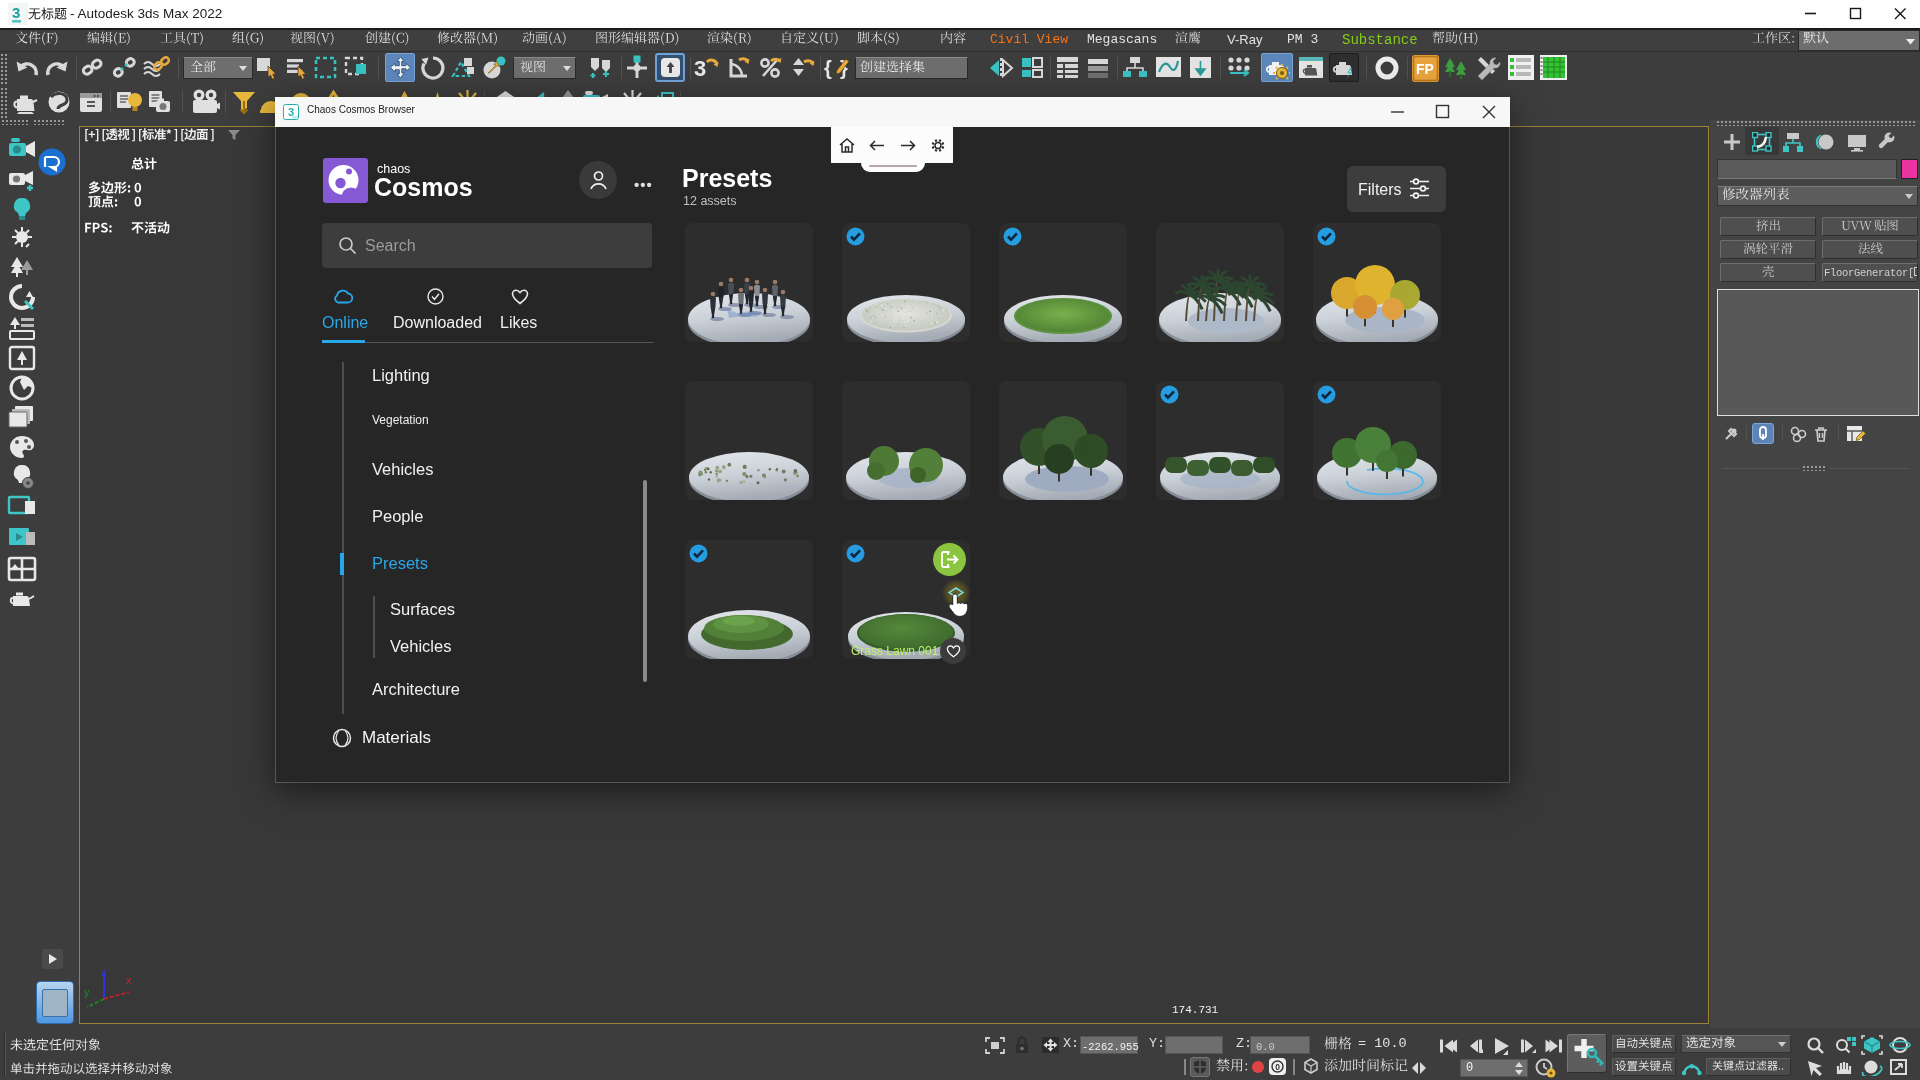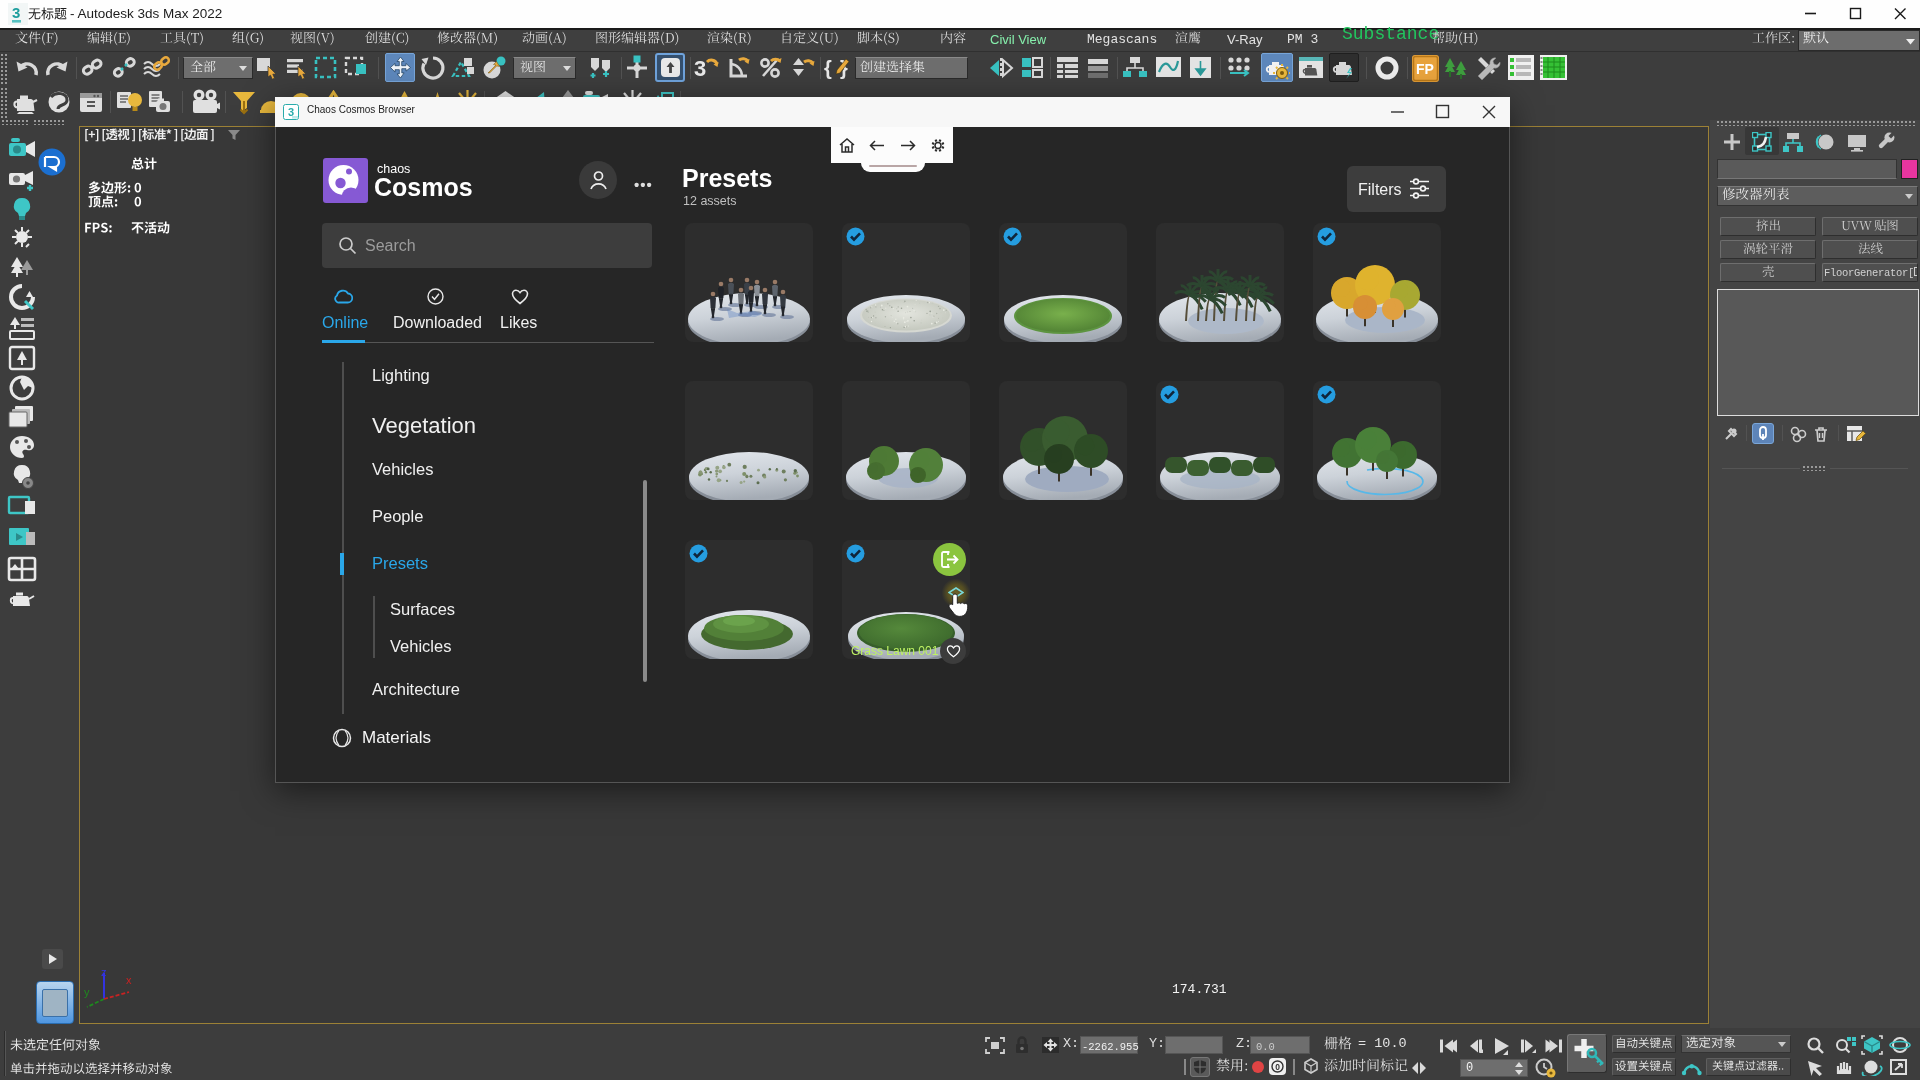--- a/index.html
+++ b/index.html
@@ -190,25 +190,25 @@
     </svg>
   </div>
 <div class="abs" style="left:940.0px;top:31.0px">
     <svg class="ct" width="26.0" height="16.2" viewBox="0 0 26.0 16.2">
       <g transform="translate(0,11.44) scale(0.013000,-0.013000)" fill="#e2e2e2">
         <use href="#g42" x="0"></use>
         <use href="#g43" x="1000"></use>
       </g>
     </svg>
   </div>
-<div class="abs" style="left:990px;top:32px;font-size:13px;color:#86efac;font-family:Liberation Sans, sans-serif">Civil View</div>
+<div class="abs" style="left:990px;top:32px;font-size:13px;color:#f97316;font-family:Liberation Mono, monospace">Civil View</div>
 <div class="abs" style="left:1087px;top:32px;font-size:13px;color:#e2e2e2;font-family:'Liberation Mono'">Megascans</div>
 <div class="abs" style="left:1227px;top:32px;font-size:13px;color:#e2e2e2;font-family:Liberation Sans, sans-serif">V-Ray</div>
 <div class="abs" style="left:1287px;top:32px;font-size:13px;color:#e2e2e2;font-family:'Liberation Mono'">PM 3</div>
-<div class="abs" style="left:1342px;top:24px;font-size:18px;color:#22c55e;font-family:'Liberation Mono'">Substance</div>
+<div class="abs" style="left:1342px;top:32px;font-size:14px;color:#84cc16;font-family:'Liberation Mono'">Substance</div>
 <div class="abs" style="left:1175.0px;top:31.0px">
     <svg class="ct" width="26.0" height="16.2" viewBox="0 0 26.0 16.2">
       <g transform="translate(0,11.44) scale(0.013000,-0.013000)" fill="#e2e2e2">
         <use href="#g32" x="0"></use>
         <use href="#g44" x="1000"></use>
       </g>
     </svg>
   </div>
 <div class="abs" style="left:1432.0px;top:31.0px">
     <svg class="ct" width="46.6" height="16.2" viewBox="0 0 46.6 16.2">
@@ -1011,21 +1011,21 @@
   </svg>
 <svg class="abs" style="left:1041px;top:1036px" width="19" height="18" viewBox="0 0 19 18">
     <rect x="1" y="1" width="17" height="16" fill="#2c2c2c"></rect>
     <path d="M9.5 2.5l3 3.5h-2v2h2.5V6l3.5 3-3.5 3v-2H10.5v2h2l-3 3.5-3-3.5h2v-2H6v2L2.5 9 6 6v2h2.5V6h-2z" fill="#e2e2e2"></path>
   </svg>
 <div class="abs" style="left:1063px;top:1036px;font-size:13.5px;color:#ddd;font-family:'Liberation Mono'">X:</div>
 <div class="abs" style="left:1080px;top:1036px;width:58px;height:18px;background:#6e6e6e;border:1px solid #555"></div>
 <div class="abs" style="left:1082px;top:1041px;font-size:10.5px;color:#f2f2f2;font-family:'Liberation Mono'">-2262.955</div>
 <div class="abs" style="left:1149px;top:1036px;font-size:13.5px;color:#ddd;font-family:'Liberation Mono'">Y:</div>
 <div class="abs" style="left:1165px;top:1036px;width:58px;height:18px;background:#6e6e6e;border:1px solid #555"></div>
-<div class="abs" style="left:1172px;top:982px;font-size:13px;color:#f2f2f2;font-family:'Liberation Mono'">174.731</div>
+<div class="abs" style="left:1172px;top:1004px;font-size:11px;color:#f2f2f2;font-family:'Liberation Mono'">174.731</div>
 <div class="abs" style="left:1236px;top:1036px;font-size:13.5px;color:#ddd;font-family:'Liberation Mono'">Z:</div>
 <div class="abs" style="left:1250px;top:1036px;width:60px;height:18px;background:#6e6e6e;border:1px solid #555"></div>
 <div class="abs" style="left:1256px;top:1041px;font-size:10.5px;color:#ccc;font-family:'Liberation Mono'">0.0</div>
 <div class="abs" style="left:1324.0px;top:1036.0px">
     <svg class="ct" width="28.0" height="17.5" viewBox="0 0 28.0 17.5">
       <g transform="translate(0,12.32) scale(0.014000,-0.014000)" fill="#e4e4e4">
         <use href="#g112" x="0"></use>
         <use href="#g113" x="1000"></use>
       </g>
     </svg>
@@ -1268,21 +1268,21 @@
   </svg>
 <div class="abs" style="left:393px;top:314px;font-size:16px;color:#f0f0f0;font-family:'Liberation Sans'">Downloaded</div>
 <svg class="abs" style="left:511px;top:289px" width="18" height="16" viewBox="0 0 18 16">
     <path d="M9 14.5C3 10 1.5 7 1.5 4.8 1.5 2.7 3.2 1.2 5 1.2c1.6 0 3 0.8 4 2.4 1-1.6 2.4-2.4 4-2.4 1.8 0 3.5 1.5 3.5 3.6C16.5 7 15 10 9 14.5z" fill="none" stroke="#e8e8e8" stroke-width="1.6"></path>
   </svg>
 <div class="abs" style="left:500px;top:314px;font-size:16px;color:#f0f0f0;font-family:'Liberation Sans'">Likes</div>
 <div class="abs" style="left:322px;top:342px;width:332px;height:1px;background:#555"></div>
 <div class="abs" style="left:322px;top:340px;width:43px;height:3px;background:#2aa7e9"></div>
 <div class="abs" style="left:342px;top:362px;width:1.5px;height:352px;background:#4e4e4e"></div>
 <div class="abs" style="left:372px;top:366px;font-size:16.5px;color:#f0f0f0;font-family:'Liberation Sans'">Lighting</div>
-<div class="abs" style="left:372px;top:413px;font-size:22px;color:#f0f0f0;font-family:'Liberation Sans'">Vegetation</div>
+<div class="abs" style="left:372px;top:413px;font-size:12px;color:#f0f0f0;font-family:'Liberation Sans'">Vegetation</div>
 <div class="abs" style="left:372px;top:460px;font-size:16.5px;color:#f0f0f0;font-family:'Liberation Sans'">Vehicles</div>
 <div class="abs" style="left:372px;top:507px;font-size:16.5px;color:#f0f0f0;font-family:'Liberation Sans'">People</div>
 <div class="abs" style="left:372px;top:554px;font-size:16.5px;color:#2aa7e9;font-family:'Liberation Sans'">Presets</div>
 <div class="abs" style="left:390px;top:600px;font-size:16.5px;color:#f0f0f0;font-family:'Liberation Sans'">Surfaces</div>
 <div class="abs" style="left:390px;top:637px;font-size:16.5px;color:#f0f0f0;font-family:'Liberation Sans'">Vehicles</div>
 <div class="abs" style="left:372px;top:680px;font-size:16.5px;color:#f0f0f0;font-family:'Liberation Sans'">Architecture</div>
 <div class="abs" style="left:340px;top:553px;width:4px;height:22px;background:#2aa7e9"></div>
 <div class="abs" style="left:373px;top:596px;width:1.5px;height:62px;background:#4e4e4e"></div>
 <div class="abs" style="left:643px;top:480px;width:4px;height:202px;background:#8a8a8a;border-radius:2px"></div>
 <svg class="abs" style="left:332px;top:728px" width="20" height="20" viewBox="0 0 20 20">

